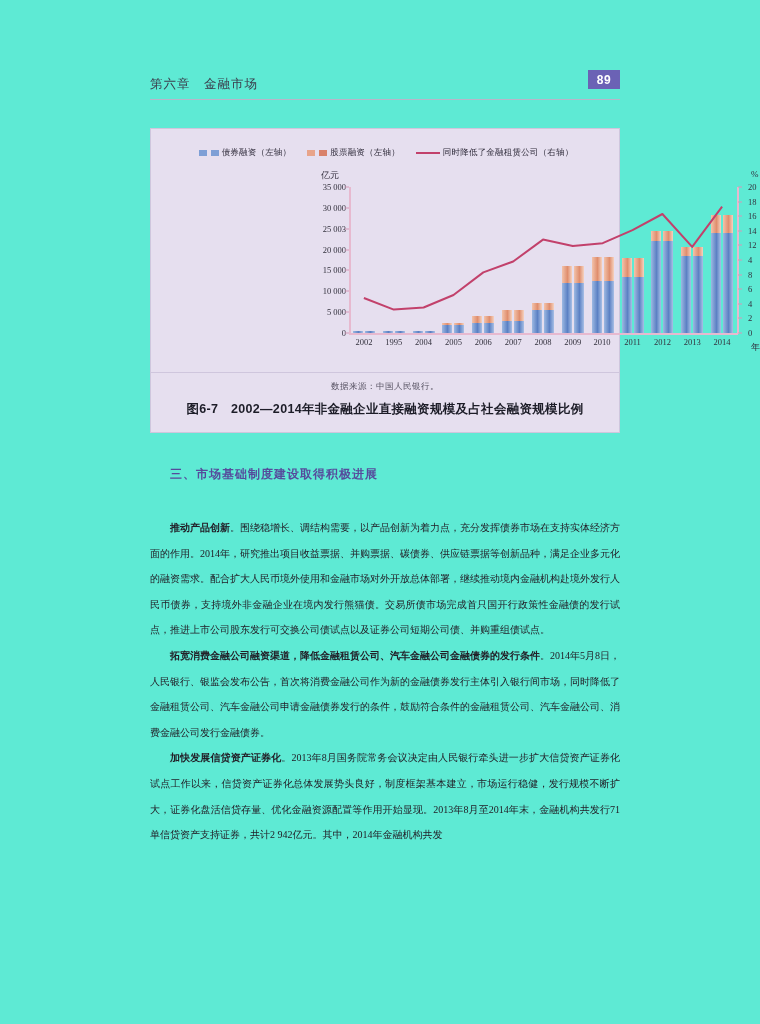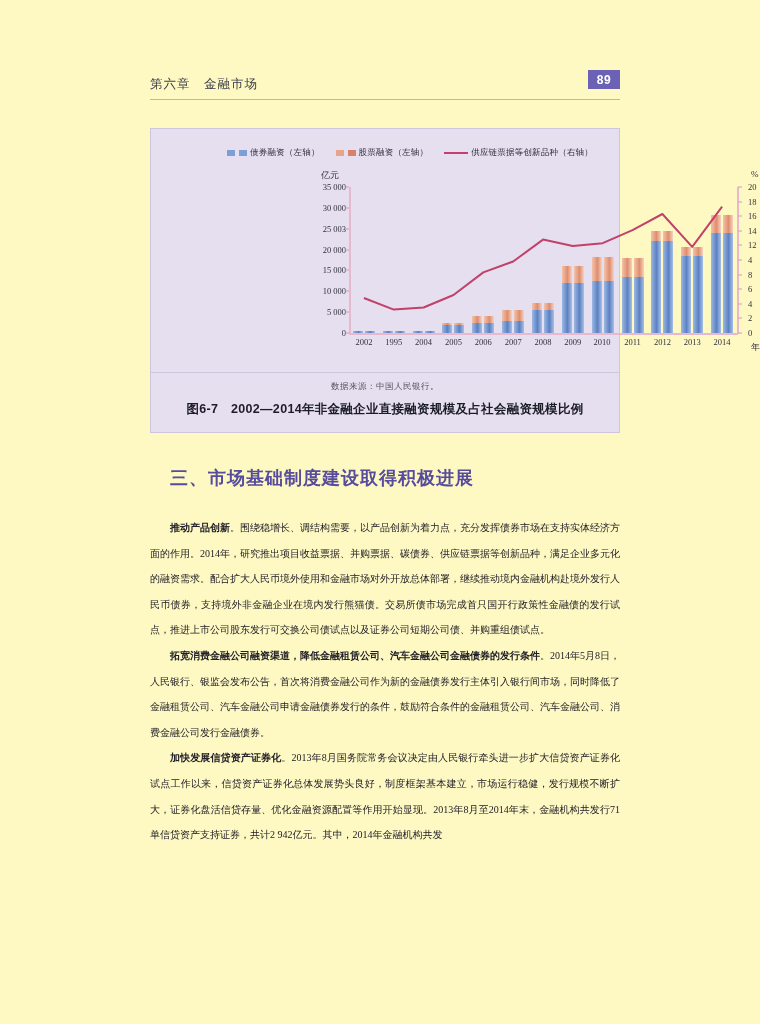--- a/index.html
+++ b/index.html
@@ -7,21 +7,21 @@
   body{
     width:760px;height:1024px;
     background:#ffffff;
     font-family:"Liberation Serif","DejaVu Serif",serif;
     color:#2b2b2b;
     overflow:hidden;
     position:relative;
   }
   .page{
     position:absolute;inset:0;
-    background:#fef9c3;
+    background:#5eead4;
   }
 
   
   .runhead{
     position:absolute;left:150px;top:74px;width:470px;height:30px;
   }
   .runhead-title{
     position:absolute;left:0;top:2px;
     font-family:"Liberation Sans","DejaVu Sans",sans-serif;
     font-size:12.5px;letter-spacing:1px;color:#3b3b4a;
@@ -44,21 +44,21 @@
 
   
   .figure{
     position:absolute;left:150px;top:128px;
     width:470px;height:305px;
     background:#e6dfef;
     border:1px solid #cfc6dd;
     box-sizing:border-box;
   }
   .chart-area{
-    position:absolute;left:0;top:0;width:470px;height:243px;padding-left:48px;
+    position:absolute;left:0;top:0;width:470px;height:243px;
   }
   .figure-divider{
     position:absolute;left:0;right:0;top:243px;height:1px;background:#cfc6dd;
   }
   .fig-source{
     position:absolute;left:0;right:0;top:252px;
     text-align:center;
     font-size:8.5px;color:#555060;letter-spacing:.5px;
   }
   .fig-caption{
@@ -160,21 +160,21 @@
     position:absolute;top:0;width:34px;margin-left:-17px;
     text-align:center;font-size:8.5px;color:#32303c;
   }
 
   svg.lineplot{position:absolute;left:0;top:0;overflow:visible;}
 
   
   .section-heading{
     position:absolute;left:170px;top:466px;
     font-family:"Liberation Sans","DejaVu Sans",sans-serif;
-    font-size:18px;font-weight:bold;color:#564b9c;
+    font-size:12px;font-weight:bold;color:#564b9c;
     letter-spacing:1px;
   }
   .body{
     position:absolute;left:150px;top:515px;width:470px;
     font-size:10px;line-height:25.6px;
     color:#222028;
     text-align:justify;
     text-justify:inter-character;
   }
   .para{margin:0;text-indent:2em;}
@@ -199,21 +199,21 @@
         <div class="legend-item">
           <span class="lg-swatch pair lg-bond"></span>
           <span>债券融资（左轴）</span>
         </div>
         <div class="legend-item">
           <span class="lg-swatch pair lg-stock"></span>
           <span>股票融资（左轴）</span>
         </div>
         <div class="legend-item">
           <span class="lg-line"></span>
-          <span>供应链票据等创新品种（右轴）</span>
+          <span>同时降低了金融租赁公司（右轴）</span>
         </div>
       </div>
 
       <div class="axis-unit-left">亿元</div>
       <div class="axis-unit-right">%</div>
       <div class="axis-unit-year">年</div>
 
       <div class="axis-line-left"></div>
       <div class="axis-line-right"></div>
       <div class="axis-line-bottom"></div>

